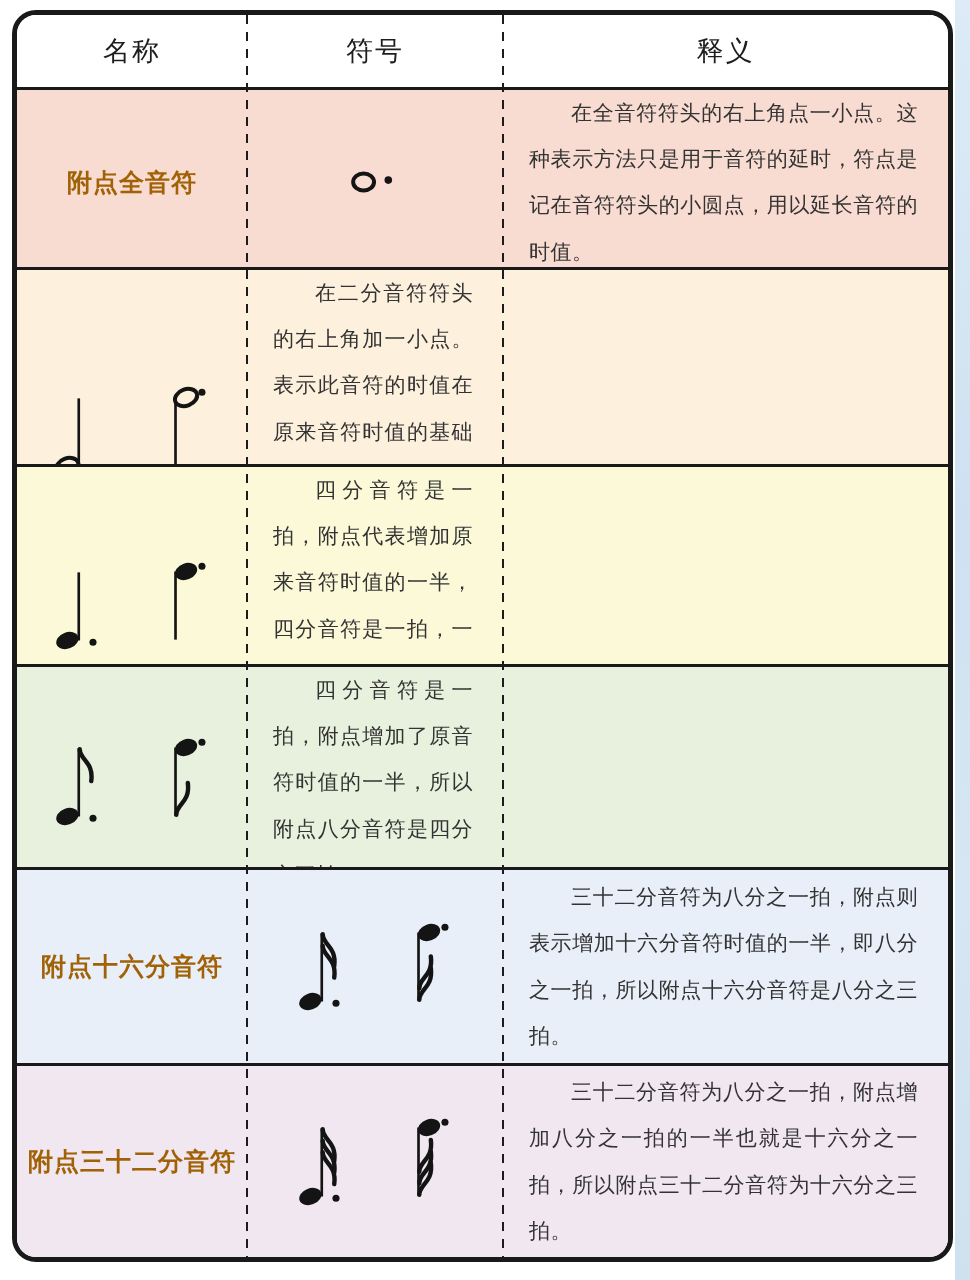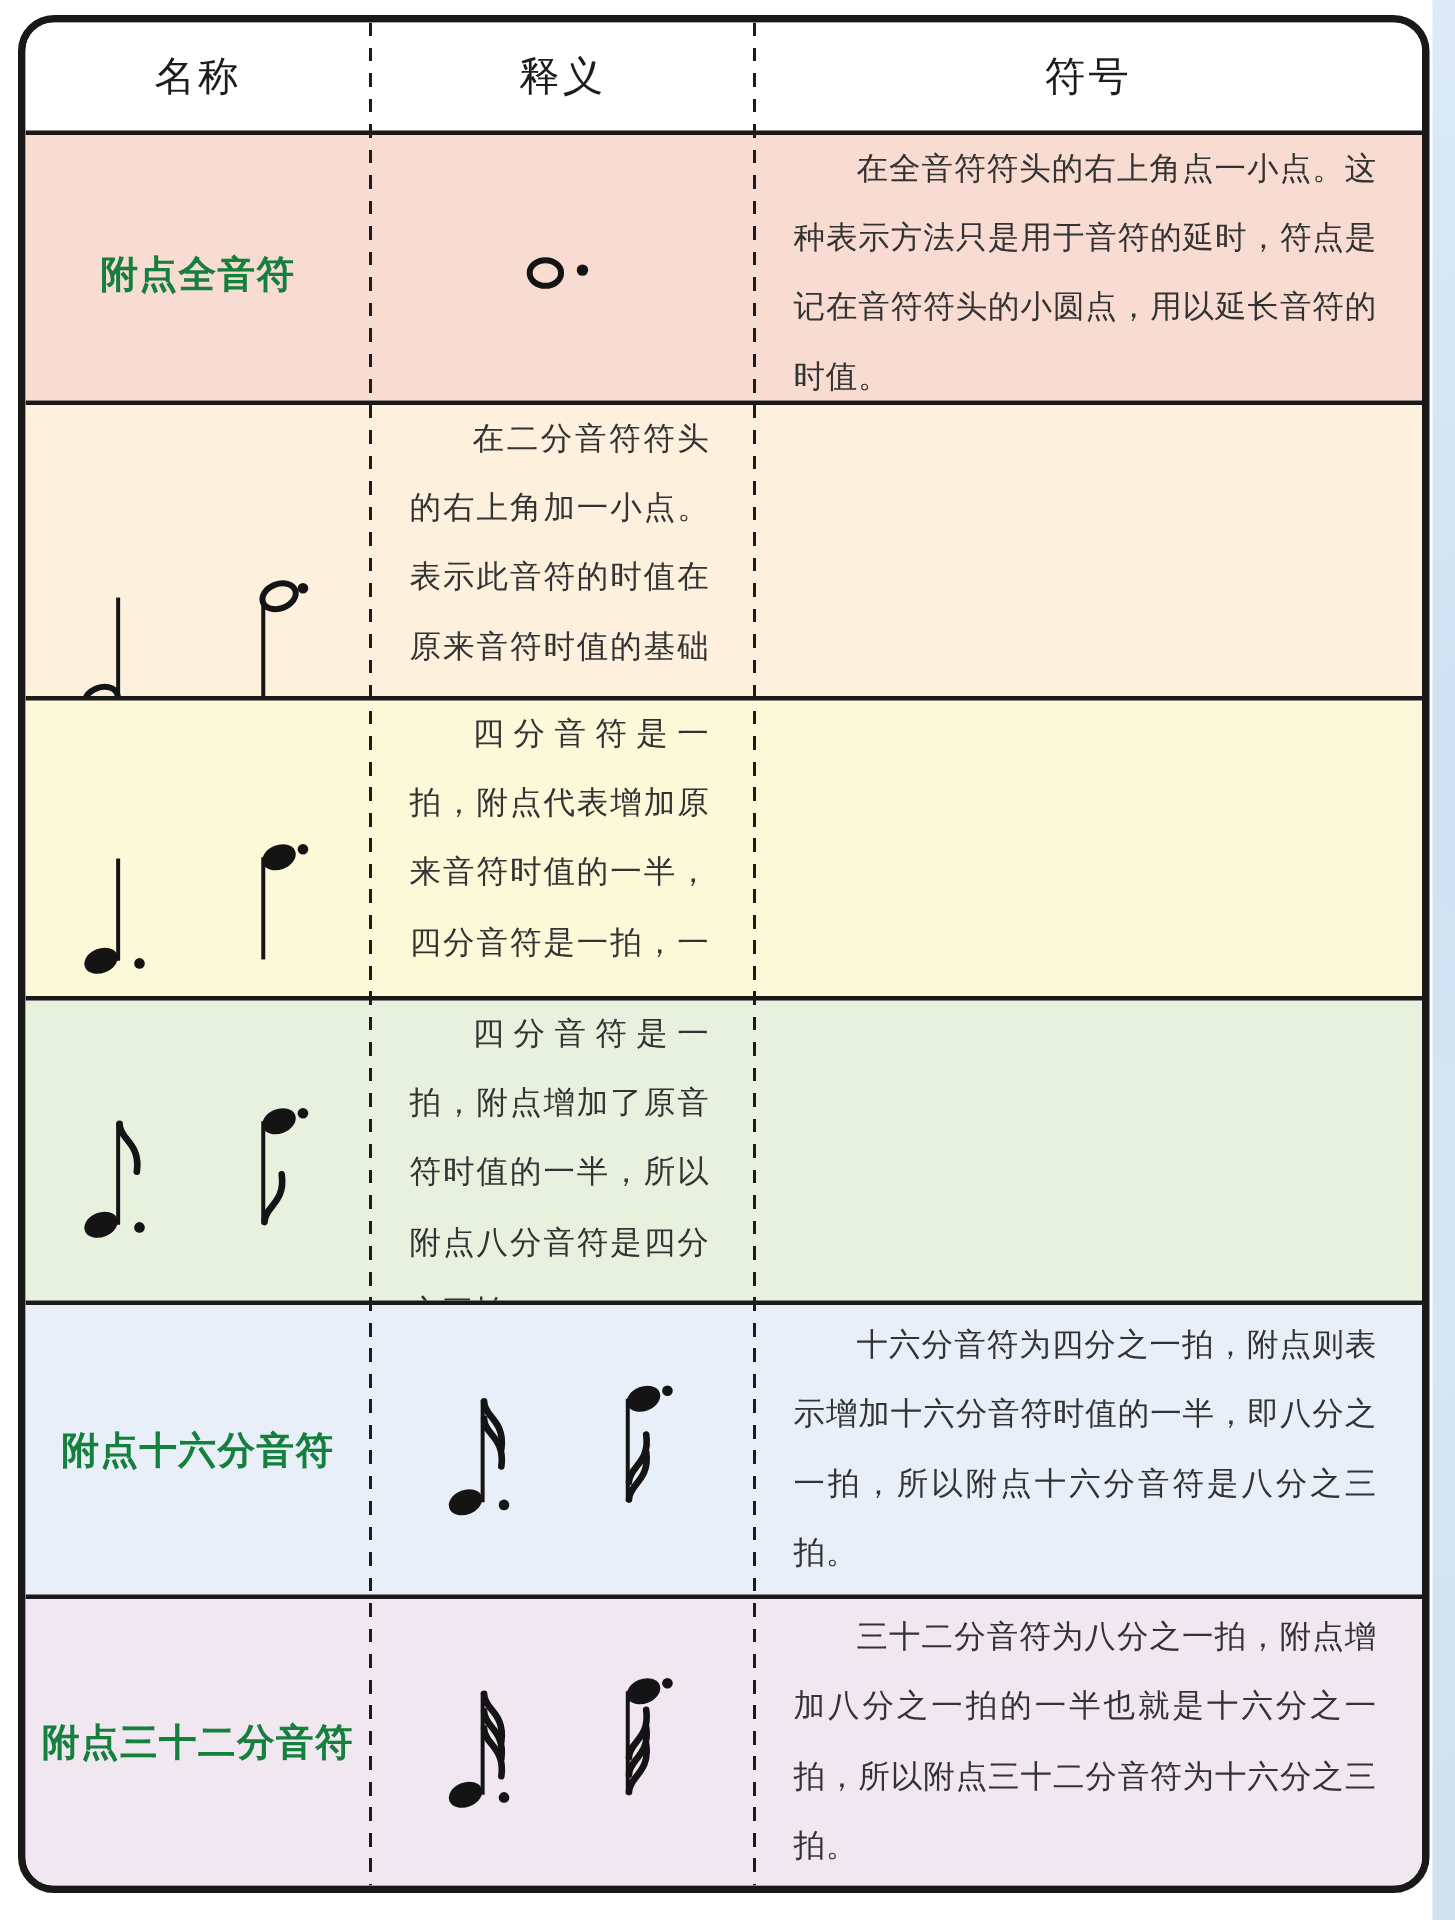--- a/index.html
+++ b/index.html
@@ -25,40 +25,40 @@
   .vline.v1{left:229px;}
   .vline.v2{left:485px;}
   .row{
     display:grid;grid-template-columns:230px 256px 1fr;
     position:relative;flex:0 0 auto;
   }
   .row.header{height:72px;background:#ffffff;}
   .row.data{border-top:3px solid #191919;box-sizing:border-box;}
   .cell{display:flex;align-items:center;justify-content:center;}
   .hdr-cell{font-size:27px;font-weight:500;letter-spacing:2px;color:#1d1d1d;}
-  .name-cell{font-size:25px;font-weight:700;letter-spacing:1px;color:#15803d;text-align:center;}
+  .name-cell{font-size:25px;font-weight:700;letter-spacing:1px;color:#a16207;text-align:center;}
   .sym-cell .sym-box{display:flex;align-items:center;justify-content:center;gap:44px;}
   .def-cell{padding:0 30px 0 26px;justify-content:flex-start;}
   .def{
     margin:0;font-size:21px;line-height:2.2;color:#333;
     text-indent:2em;text-align:justify;letter-spacing:0.5px;
   }
   svg.note{display:block;}
 </style>
 </head>
 <body>
 
 <div class="right-strip"></div>
 
 <div class="note-table">
 
   <div class="row header">
     <div class="cell hdr-cell">名称</div>
+    <div class="cell hdr-cell">符号</div>
     <div class="cell hdr-cell">释义</div>
-    <div class="cell hdr-cell">符号</div>
   </div>
 
   <div class="row data" style="background: rgb(248, 219, 209); height: 180px;">
     <div class="cell name-cell">附点全音符</div>
     <div class="cell sym-cell">
         <div class="sym-box">
           <svg class="note" viewBox="0 0 60 40" width="58" height="38">
             <ellipse cx="18" cy="20" rx="11" ry="9" fill="none" stroke="#141414" stroke-width="4.2"></ellipse>
             <circle cx="44" cy="18" r="4" fill="#141414"></circle>
           </svg>
@@ -145,21 +145,21 @@
           <svg class="note" viewBox="0 0 64 104" width="57" height="92">
             <rect x="22.6" y="13" width="3" height="77" fill="#141414"></rect>
             <path d="M25 89 C 25 77, 41 75, 38 53" fill="none" stroke="#141414" stroke-width="5" stroke-linecap="round"></path>
             <path d="M25 76 C 25 64, 41 62, 38 40" fill="none" stroke="#141414" stroke-width="5" stroke-linecap="round"></path>
             <ellipse cx="36" cy="13" rx="13" ry="9.2" fill="#141414" transform="rotate(-21 36 13)"></ellipse>
             <circle cx="54" cy="7" r="4" fill="#141414"></circle>
           </svg>
         </div>
       </div>
     <div class="cell def-cell">
-      <p class="def">十六分音符为四分之一拍，附点则表示增加十六分音符时值的一半，即八分之一拍，所以附点十六分音符是八分之三拍。</p>
+      <p class="def">三十二分音符为八分之一拍，附点则表示增加十六分音符时值的一半，即八分之一拍，所以附点十六分音符是八分之三拍。</p>
     </div>
   </div>
 
   <div class="row data" style="background: rgb(240, 231, 241); height: 194px;">
     <div class="cell name-cell">附点三十二分音符</div>
     <div class="cell sym-cell">
         <div class="sym-box">
           <svg class="note" viewBox="0 0 64 104" width="57" height="92">
             <rect x="27.4" y="14" width="3" height="77" fill="#141414"></rect>
             <path d="M30 15 C 30 27, 46 29, 43 51" fill="none" stroke="#141414" stroke-width="5" stroke-linecap="round"></path>

